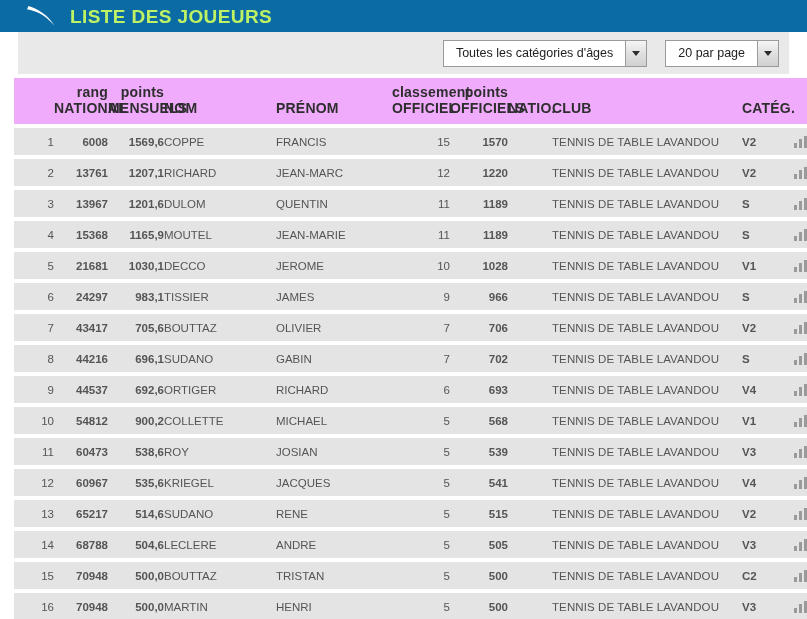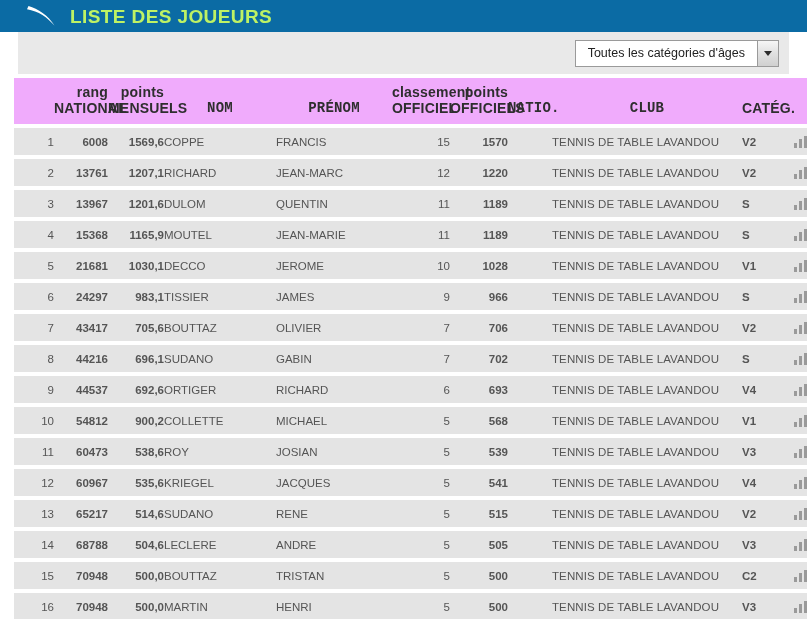--- a/index.html
+++ b/index.html
@@ -133,21 +133,21 @@
   td.ico    { text-align: center; }
 
   .bars { display:inline-block; width:13px; height:12px; position:relative; vertical-align:middle; }
   .bars i { position:absolute; bottom:0; background:#9a9a9a; display:block; }
   .bars i.b1 { left:0;  width:3px; height:5px; }
   .bars i.b2 { left:5px; width:3px; height:9px; }
   .bars i.b3 { left:10px; width:3px; height:12px; }
 
   
   th.h-right  { text-align: right; padding-right: 12px; }
-  th.h-left   { text-align: center;  padding-left: 6px; font-family: Liberation Mono, monospace; }
+  th.h-left   { text-align: left;  padding-left: 6px; }
   th.h-center { text-align: center; }
 </style>
 </head>
 <body>
 
 <div class="titlebar">
   <svg class="swoosh" viewBox="0 0 34 24">
     <path d="M2.5 2.0 C 12 4.5, 22 11.5, 28.5 21.5 C 21.5 13.5, 12.5 7.0, 1.0 5.2 Z" fill="#ffffff"></path>
   </svg>
   <span class="title-text">LISTE DES JOUEURS</span>
@@ -156,20 +156,26 @@
 <div class="toolbar-wrap">
   <div class="toolbar">
 
     <div class="select select-age">
       <span class="select-label">Toutes les catégories d'âges</span>
       <span class="select-arrow">
         <span class="caret"></span>
       </span>
     </div>
 
+    <div class="select select-page">
+      <span class="select-label">20 par page</span>
+      <span class="select-arrow">
+        <span class="caret"></span>
+      </span>
+    </div>
 
   </div>
 </div>
 
 <div class="table-wrap">
   <table class="players">
     <colgroup>
       <col class="c-idx">
         <col class="c-rang">
         <col class="c-pts">

